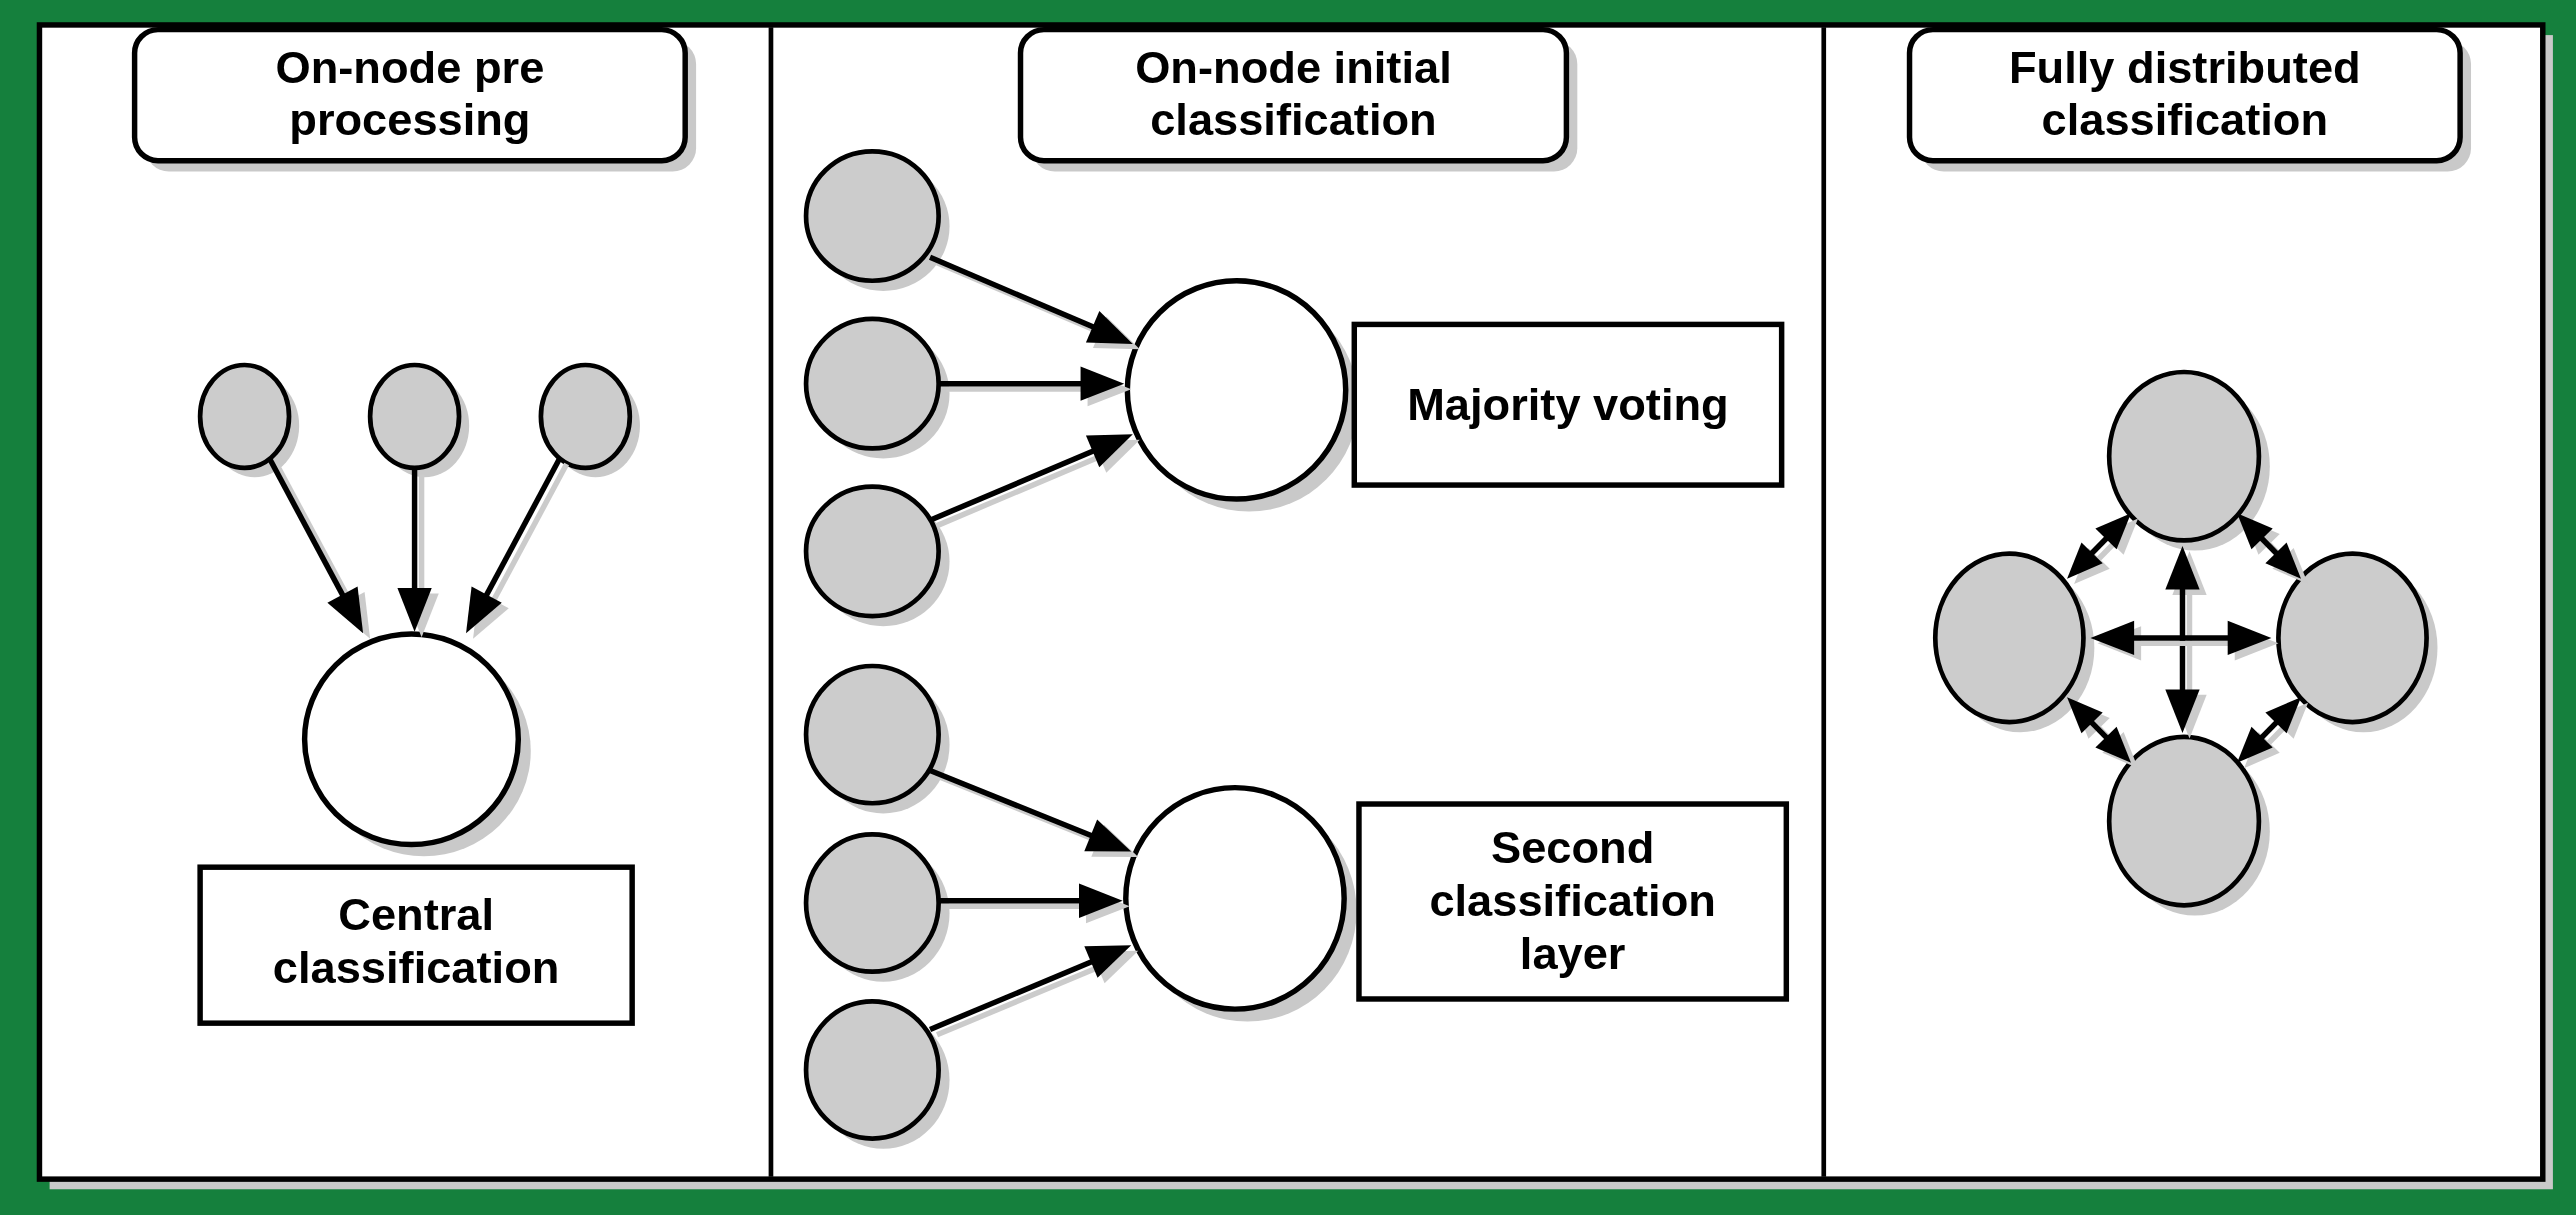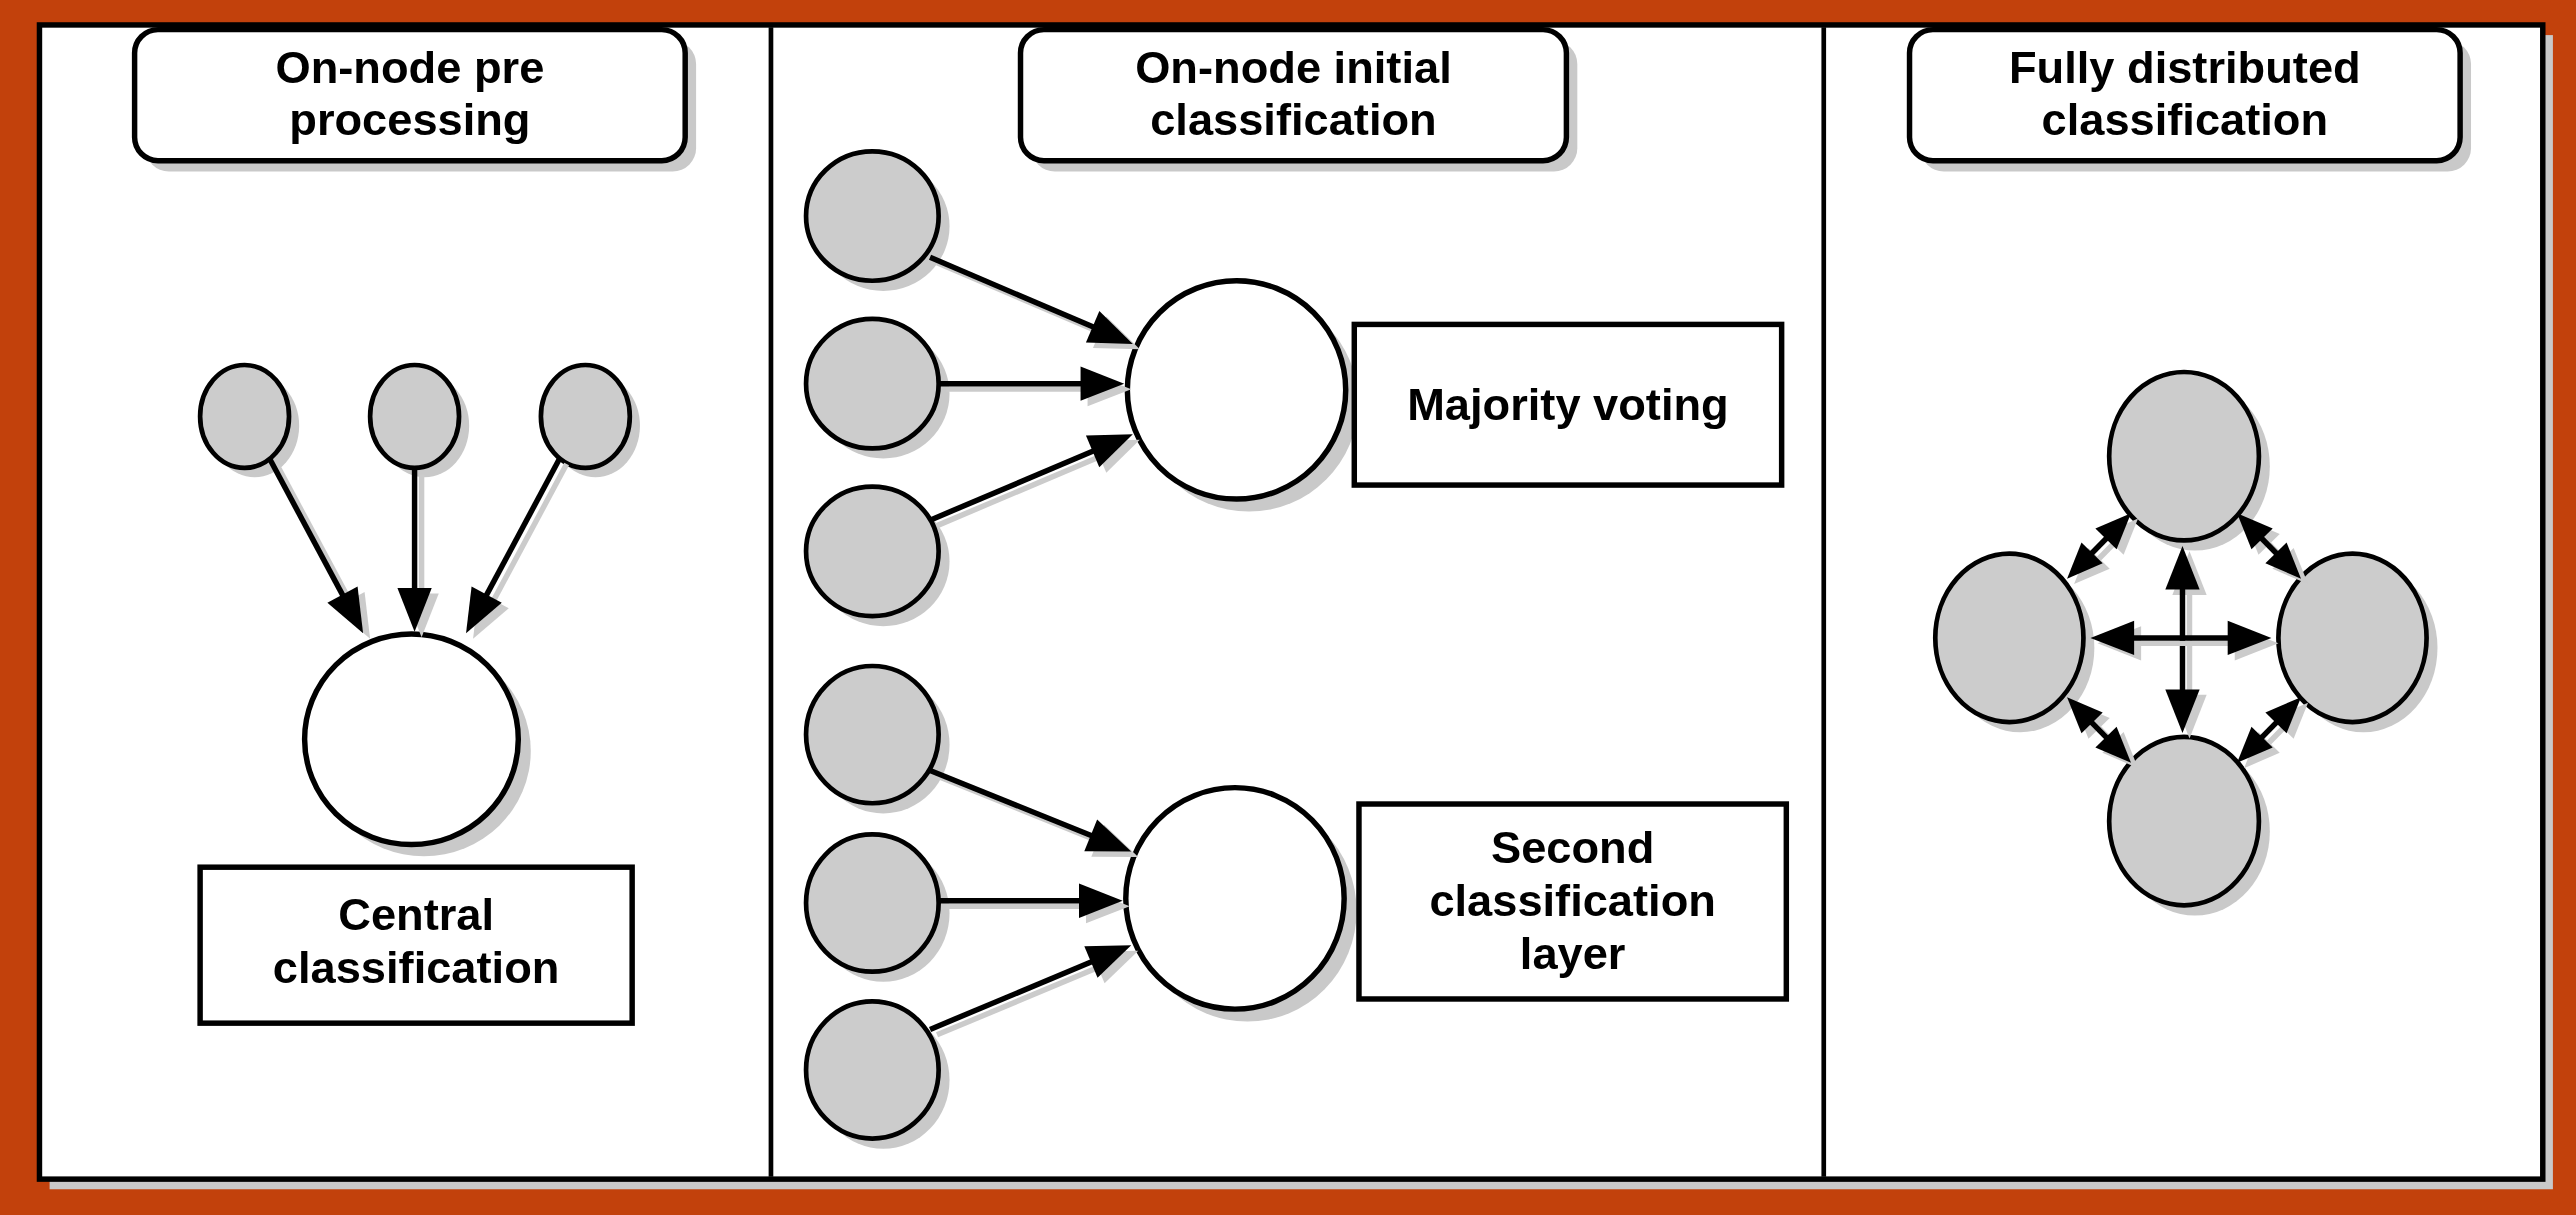--- a/index.html
+++ b/index.html
@@ -1,16 +1,16 @@
 <!DOCTYPE html>
 <html style="font-size:12.5px"><head>
 <meta charset="utf-8">
 <style>
   html,body{margin:0;padding:0;background:#ffffff;}
-  .stage{position:relative;width:2576px;height:1215px;background:#c2410c;overflow:hidden;}
+  .stage{position:relative;width:2576px;height:1215px;background:#15803d;overflow:hidden;}
   svg{display:block;}
   .frame-shadow{fill:#c9c9c9;}
   .frame{fill:#ffffff;stroke:#000000;stroke-width:7;}
   .divider{stroke:#000000;stroke-width:6;}
   .node-shadow{fill:#c9c9c9;}
   .node-gray{fill:#cccccc;stroke:#000000;stroke-width:6;}
   .node-white{fill:#ffffff;stroke:#000000;stroke-width:7;}
   .title-shadow{fill:#c9c9c9;}
   .title-box{fill:#ffffff;stroke:#000000;stroke-width:7;}
   .caption-box{fill:#ffffff;stroke:#000000;stroke-width:7;}

